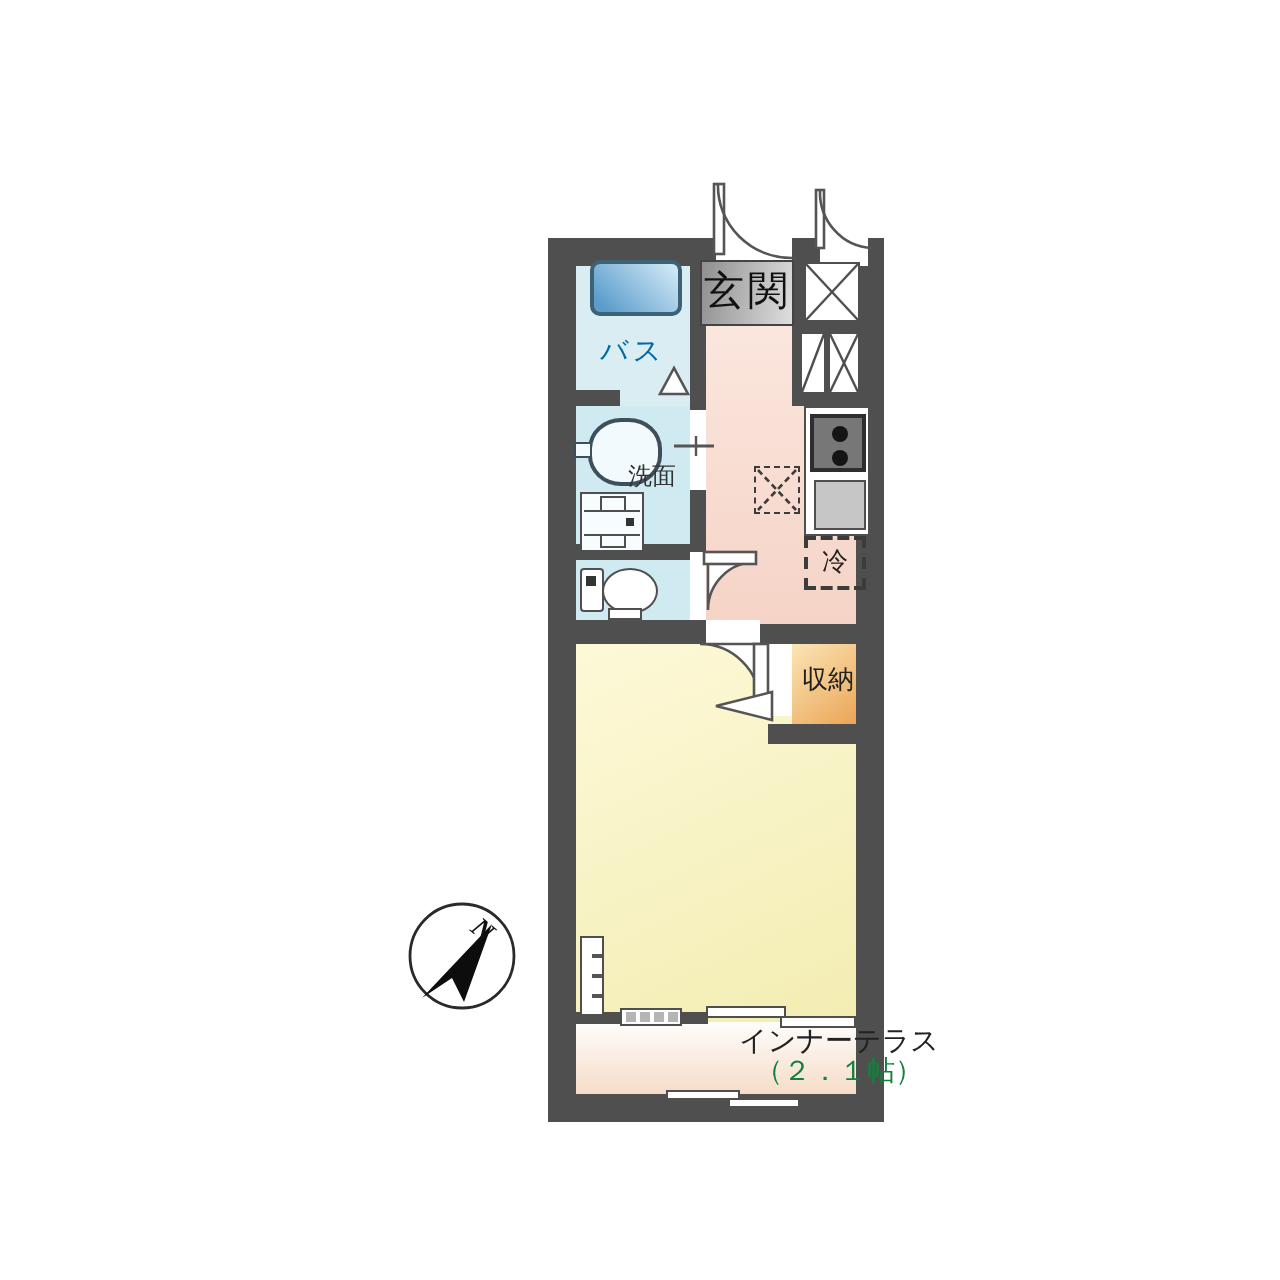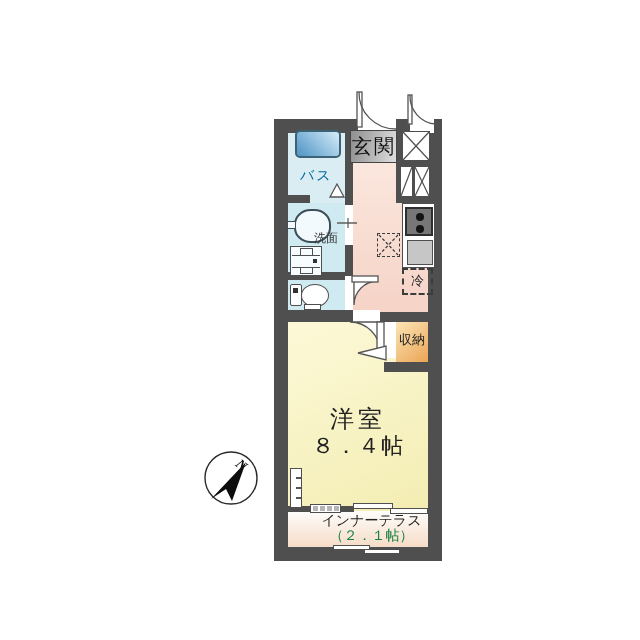--- a/index.html
+++ b/index.html
@@ -82,45 +82,41 @@
   <div class="dashedbox center" style="left:402px;top:268px;width:31px;height:27px;">
     <span class="lbl" style="position:static;font-size:13px;color:#222;">冷</span>
   </div>
 
   <div class="dashedbox" style="left:377px;top:233px;width:23px;height:24px;border-width:1.5px;"></div>
 
   <div class="boxwhite" style="left:402px;top:131px;width:28px;height:30px;"></div>
   <div class="boxwhite" style="left:400px;top:166px;width:13px;height:31px;"></div>
   <div class="boxwhite" style="left:414px;top:166px;width:16px;height:31px;"></div>
 
-  <div class="abs center" style="left:396px;top:322px;width:32px;height:36px;">
+  <div class="abs center" style="left:376px;top:322px;width:32px;height:36px;padding-left:22px;">
     <span class="lbl" style="position:static;font-size:13px;color:#222;">収納</span>
   </div>
 
   <div class="boxwhite" style="left:290px;top:468px;width:12px;height:40px;"></div>
   <div class="abs" style="left:296px;top:477px;width:5px;height:2px;background:#555;"></div>
   <div class="abs" style="left:296px;top:487px;width:5px;height:2px;background:#555;"></div>
   <div class="abs" style="left:296px;top:497px;width:5px;height:2px;background:#555;"></div>
 
   <div class="boxwhite" style="left:310px;top:504px;width:31px;height:9px;border-width:1px;"></div>
   <div class="abs" style="left:313px;top:506px;width:5px;height:5px;background:#b5b5b5;"></div>
   <div class="abs" style="left:320px;top:506px;width:5px;height:5px;background:#b5b5b5;"></div>
   <div class="abs" style="left:327px;top:506px;width:5px;height:5px;background:#b5b5b5;"></div>
   <div class="abs" style="left:334px;top:506px;width:5px;height:5px;background:#b5b5b5;"></div>
   <div class="boxwhite" style="left:353px;top:503px;width:40px;height:6px;"></div>
   <div class="boxwhite" style="left:390px;top:508px;width:38px;height:6px;"></div>
 
   <div class="boxwhite" style="left:333px;top:545px;width:37px;height:5px;"></div>
   <div class="boxwhite" style="left:364px;top:549px;width:36px;height:5px;"></div>
 
-  <div class="lbl" style="left:288px;top:405px;width:140px;text-align:center;">
-    <div style="font-size:24px;letter-spacing:4px;color:#222;">洋室</div>
-    <div style="font-size:22px;letter-spacing:1px;color:#222;">８．４帖</div>
-  </div>
-  <div class="lbl" style="left:288px;top:512px;width:167px;text-align:center;">
+  <div class="lbl" style="left:288px;top:512px;width:167px;text-align:center;padding-left:48px;">
     <div style="font-size:14px;color:#222;">インナーテラス</div>
     <div style="font-size:14px;color:#15803d;margin-top:-1px;">（２．１帖）</div>
   </div>
 
   <svg width="640" height="640" viewBox="0 0 640 640">
 
     <rect x="357" y="92" width="5" height="35" fill="#ffffff" stroke="#555" stroke-width="1.3"></rect>
     <path d="M 396 129 A 37 36 0 0 1 359 92" fill="none" stroke="#555" stroke-width="1.3"></path>
 
     <rect x="408" y="95" width="4" height="29" fill="#ffffff" stroke="#555" stroke-width="1.3"></rect>

